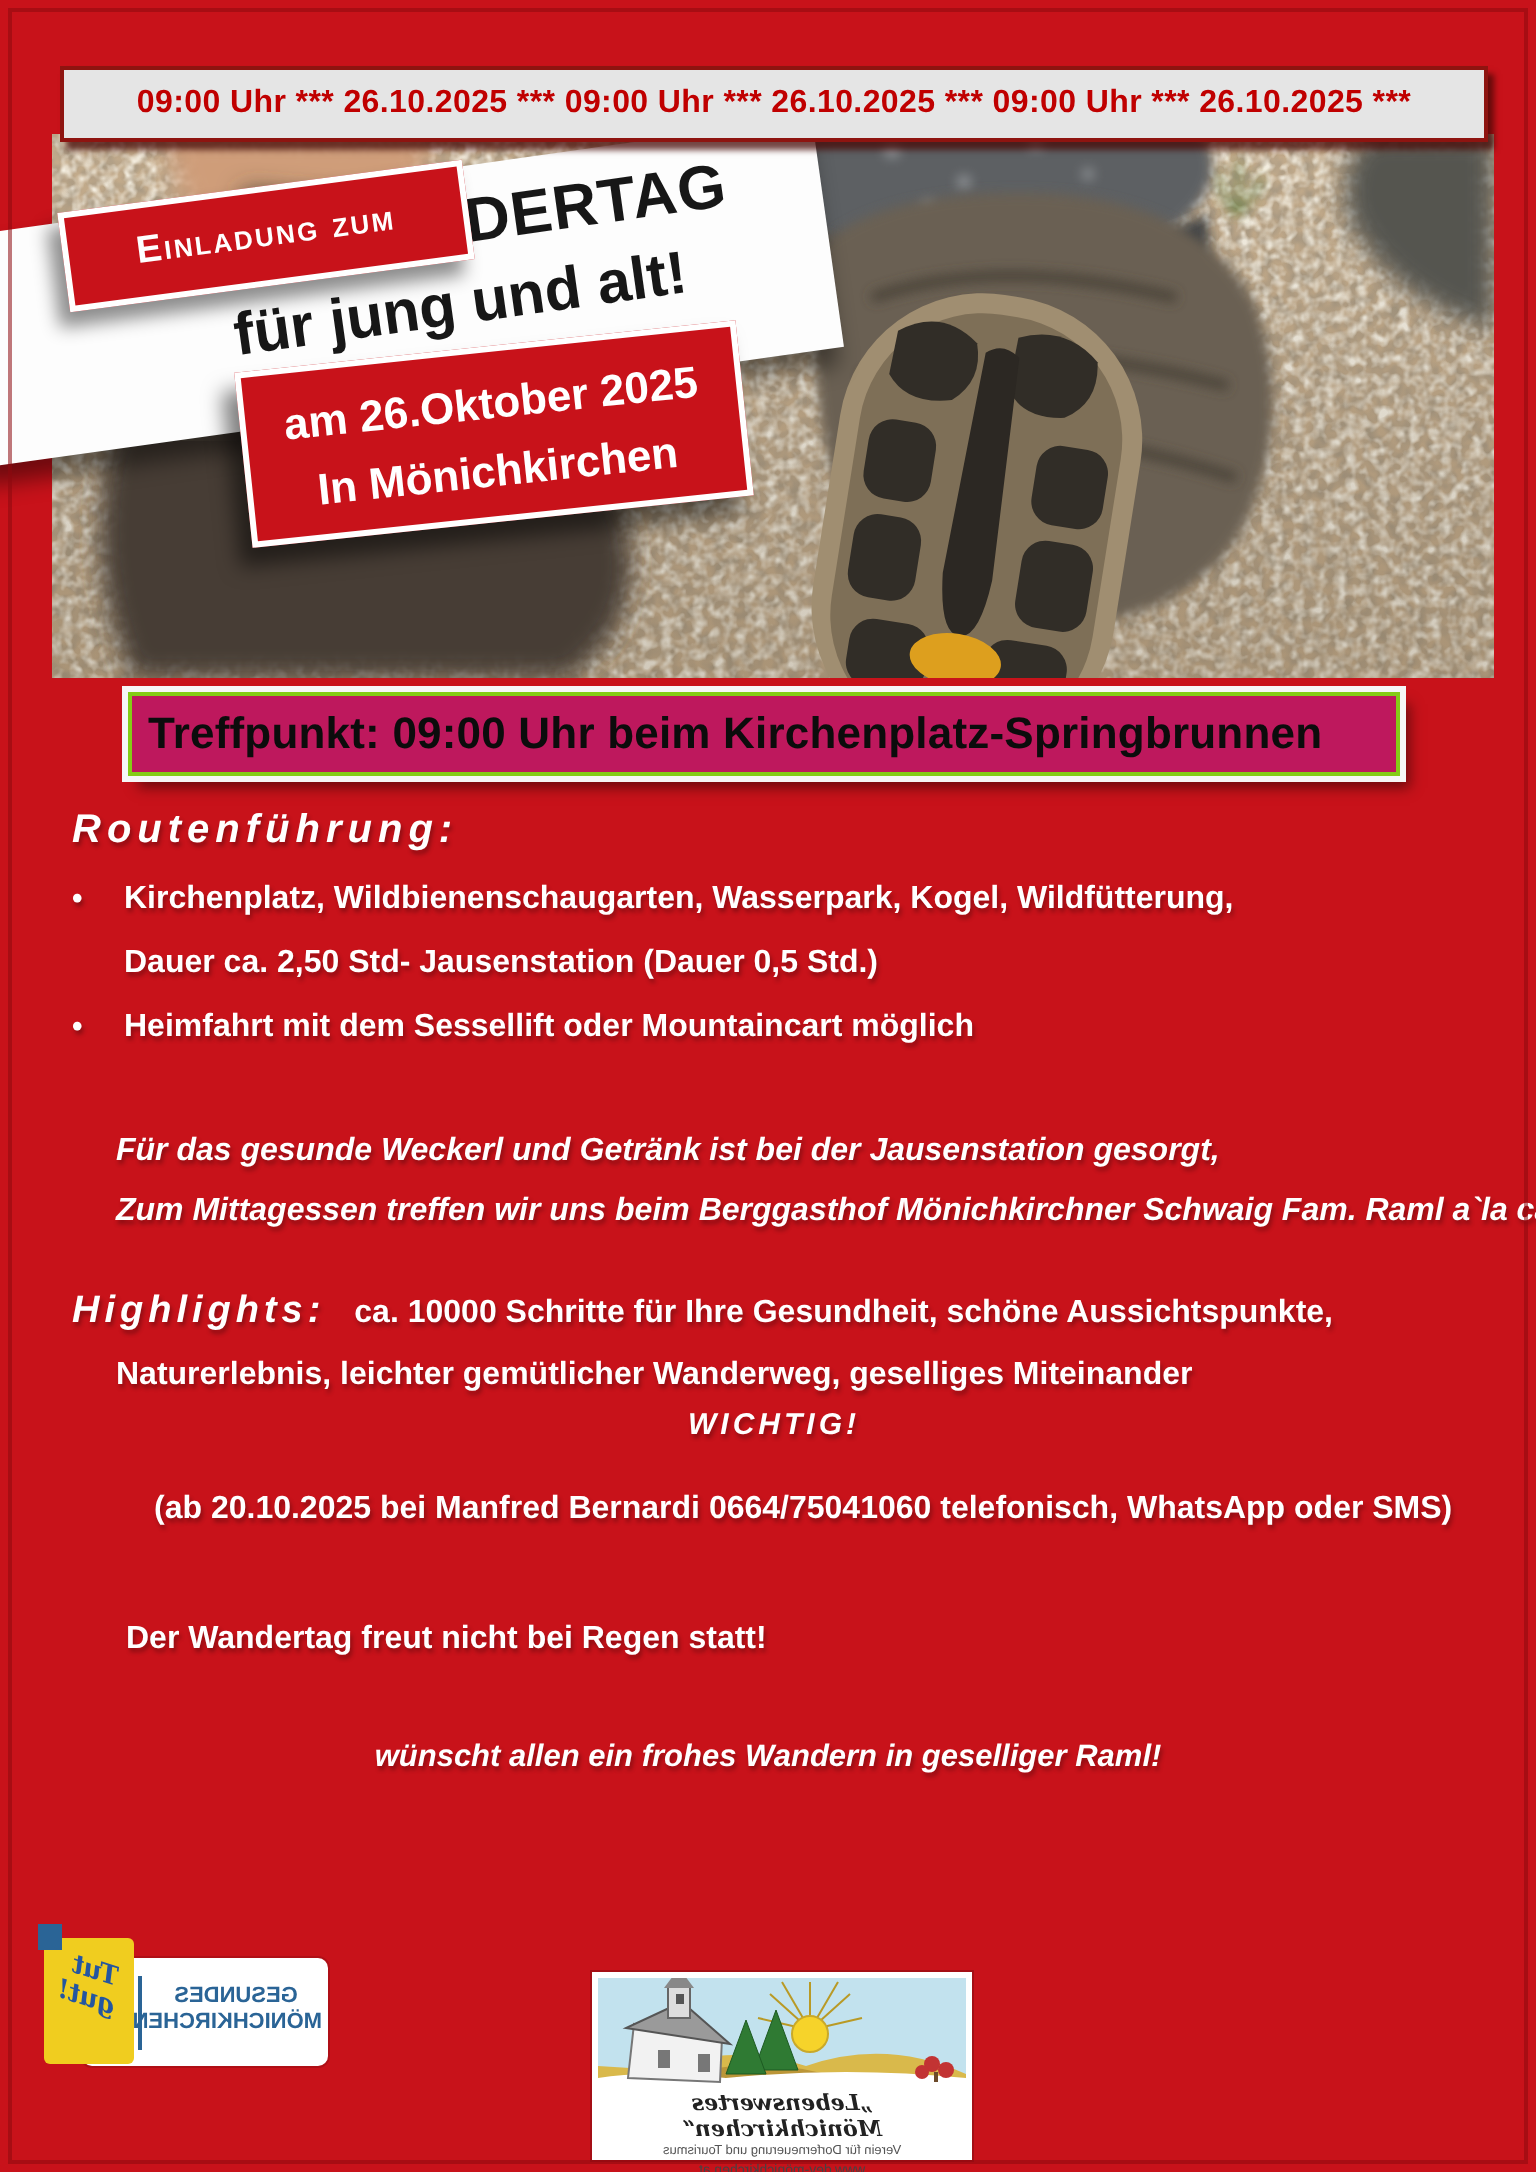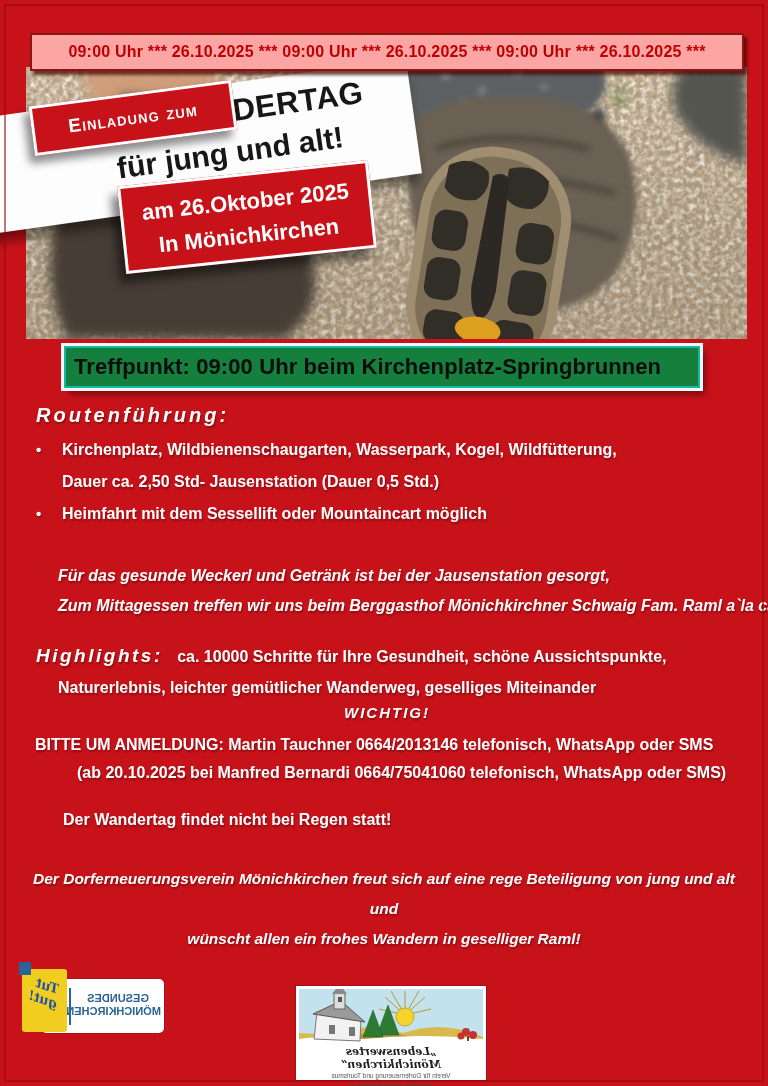--- a/index.html
+++ b/index.html
@@ -1,21 +1,21 @@
 <!DOCTYPE html>
 <html><head>
 <meta charset="utf-8">
 <style>
   html,body{margin:0;padding:0;}
   body{width:768px;height:1086px;background:#7a0b0e;font-family:"Liberation Sans",sans-serif;}
   .page{position:relative;width:768px;height:1086px;background:#c8121a;overflow:hidden;}
   .frame{position:absolute;inset:4px;border:2px solid rgba(140,10,14,.55);pointer-events:none;z-index:40;}
 
   
-  .ticker{position:absolute;left:30px;top:33px;width:710px;height:34px;background:#fca5a5;
+  .ticker{position:absolute;left:30px;top:33px;width:710px;height:34px;background:#e5e5e5;
     border:2px solid #8e1410;box-shadow:3px 4px 3px rgba(70,8,6,.75);
     display:flex;align-items:center;justify-content:center;z-index:6;}
   .ticker span{font-weight:bold;font-size:16px;color:#c00000;white-space:nowrap;letter-spacing:.2px;}
 
   
   .photo{position:absolute;left:26px;top:67px;width:721px;height:272px;z-index:1;overflow:hidden;background:#c5ad8d;}
 
   
   .banner-white{position:absolute;left:-16px;top:88px;width:432px;height:116px;background:#fdfdfd;
     transform:rotate(-8deg);box-shadow:-4px 9px 11px rgba(0,0,0,.45);z-index:3;
@@ -28,22 +28,22 @@
     border:3px solid #fff;transform:rotate(-7.5deg);z-index:4;box-shadow:-6px 7px 9px rgba(0,0,0,.45);
     display:flex;align-items:center;justify-content:center;}
   .einladung span{color:#fff;font-weight:bold;font-size:19px;font-variant:small-caps;letter-spacing:1.2px;}
 
   
   .datebox{position:absolute;left:121px;top:173px;width:252px;height:88px;background:#c8121a;
     border:3px solid #fff;transform:rotate(-6deg);z-index:5;box-shadow:-7px 9px 10px rgba(0,0,0,.5);
     color:#fff;font-weight:bold;font-size:22px;text-align:center;box-sizing:border-box;padding-top:9px;line-height:34px;}
 
   
-  .meet{position:absolute;left:64px;top:346px;width:636px;height:42px;background:#15803d;
-    border:2px solid #14b8a6;box-shadow:0 0 0 3px #f6f6f6,5px 6px 6px rgba(40,5,5,.55);
+  .meet{position:absolute;left:64px;top:346px;width:636px;height:42px;background:#be185d;
+    border:2px solid #84cc16;box-shadow:0 0 0 3px #f6f6f6,5px 6px 6px rgba(40,5,5,.55);
     display:flex;align-items:center;z-index:6;box-sizing:border-box;padding-left:8px;}
   .meet span{color:#0c0c0c;font-weight:bold;font-size:22px;white-space:nowrap;letter-spacing:.1px;}
 
   
   .wtxt{color:#fff;font-weight:bold;text-shadow:1px 2px 2px rgba(0,0,0,.30);}
   .head-underline{font-style:italic;text-underline-offset:4px;text-decoration-thickness:2px;}
   .route-head{position:absolute;left:36px;top:404px;font-size:20px;letter-spacing:3px;}
   .bullets{position:absolute;left:36px;top:434px;width:680px;font-size:16px;}
   .bullet-row{display:flex;}
   .dot{width:26px;font-size:15px;line-height:32px;}
@@ -221,28 +221,26 @@
     <div>
       <span class="hl-head head-underline">Highlights:</span>
       <span>ca. 10000 Schritte für Ihre Gesundheit, schöne Aussichtspunkte,</span>
     </div>
     <div class="hl-line2">Naturerlebnis, leichter gemütlicher Wanderweg, geselliges Miteinander</div>
   </div>
 
   <div class="wichtig wtxt head-underline">WICHTIG!</div>
 
   <div class="anmeldung wtxt">
-    <div>BITTE UM ANMELDUNG: Martin Tauchner 0664/2013146 telefonisch, WhatsApp oder SMS</div>
     <div class="anm2">(ab 20.10.2025 bei Manfred Bernardi 0664/75041060 telefonisch, WhatsApp oder SMS)</div>
   </div>
 
-  <div class="rain wtxt">Der Wandertag findet nicht bei Regen statt!</div>
+  <div class="rain wtxt">Der Wandertag freut nicht bei Regen statt!</div>
 
   <div class="closing wtxt">
-    <div>Der Dorferneuerungsverein Mönichkirchen freut sich auf eine rege Beteiligung von jung und alt und</div>
     <div>wünscht allen ein frohes Wandern in geselliger Raml!</div>
   </div>
 
   <div class="glogo">
     <div class="gl-white">
       <div class="gl-text">
         <div>GESUNDES</div>
         <div>MÖNICHKIRCHEN</div>
       </div>
       <div class="gl-bar"></div>

